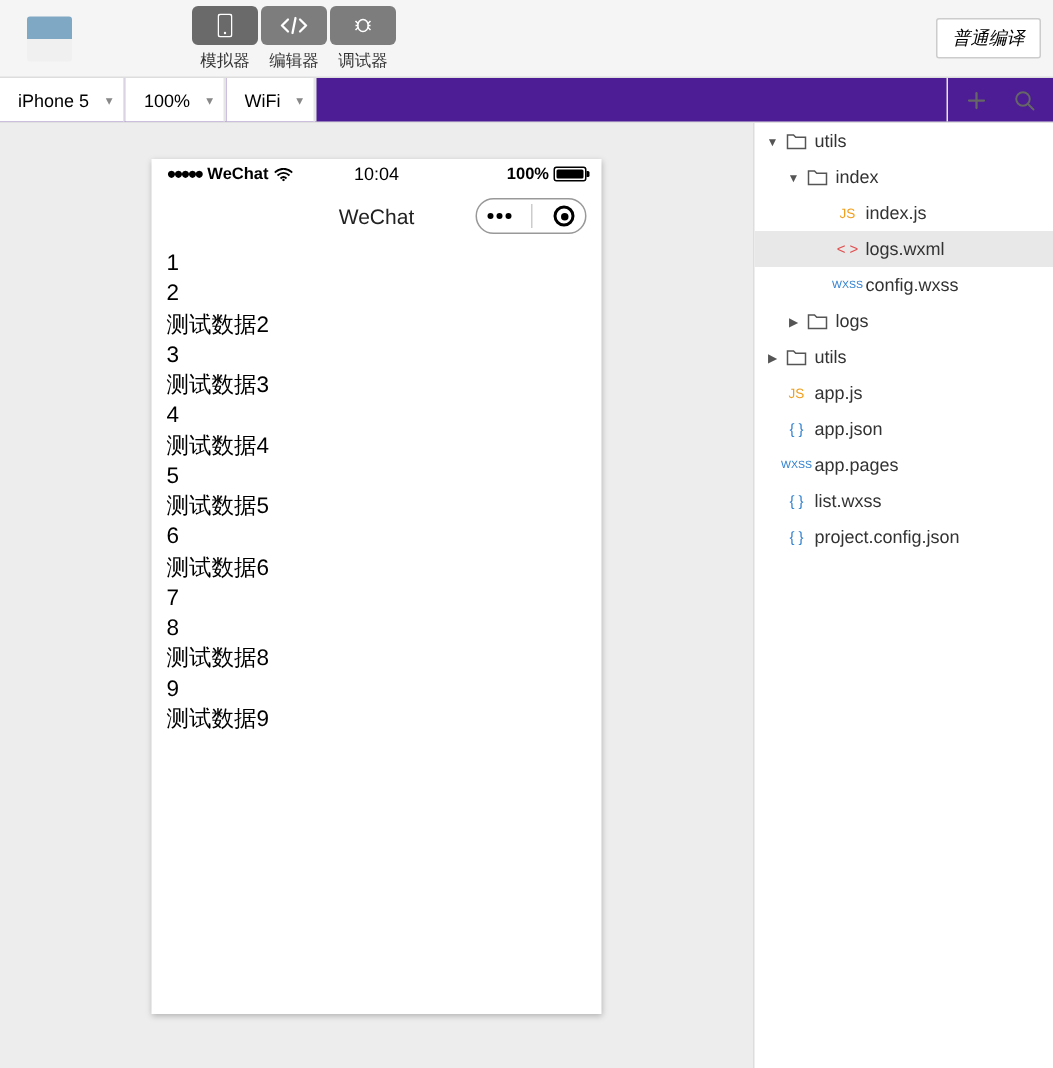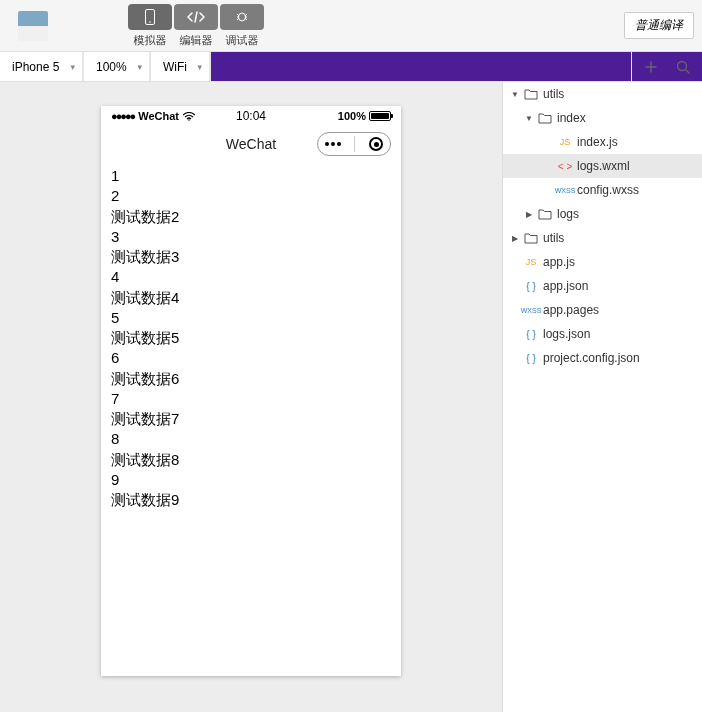--- a/index.html
+++ b/index.html
@@ -169,21 +169,20 @@
           <div class="content-line">测试数据2</div>
           <div class="content-line">3</div>
           <div class="content-line">测试数据3</div>
           <div class="content-line">4</div>
           <div class="content-line">测试数据4</div>
           <div class="content-line">5</div>
           <div class="content-line">测试数据5</div>
           <div class="content-line">6</div>
           <div class="content-line">测试数据6</div>
           <div class="content-line">7</div>
-          <div class="content-line">测试数据7</div>
           <div class="content-line">8</div>
           <div class="content-line">测试数据8</div>
           <div class="content-line">9</div>
           <div class="content-line">测试数据9</div>
         </div>
     </div>
   </div>
 
   <div class="file-panel" id="file-panel">
       <div class="tree-row indent-0">
@@ -248,21 +247,21 @@
         <span class="tree-label">app.json</span>
       </div>
       <div class="tree-row indent-0">
         <span class="tree-caret"></span>
         <span class="tree-icon wxss">WXSS</span>
         <span class="tree-label">app.pages</span>
       </div>
       <div class="tree-row indent-0">
         <span class="tree-caret"></span>
         <span class="tree-icon json">{ }</span>
-        <span class="tree-label">logs.json</span>
+        <span class="tree-label">list.wxss</span>
       </div>
       <div class="tree-row indent-0">
         <span class="tree-caret"></span>
         <span class="tree-icon json">{ }</span>
         <span class="tree-label">project.config.json</span>
       </div>
     </div>
 </div>
 
 </body></html>

